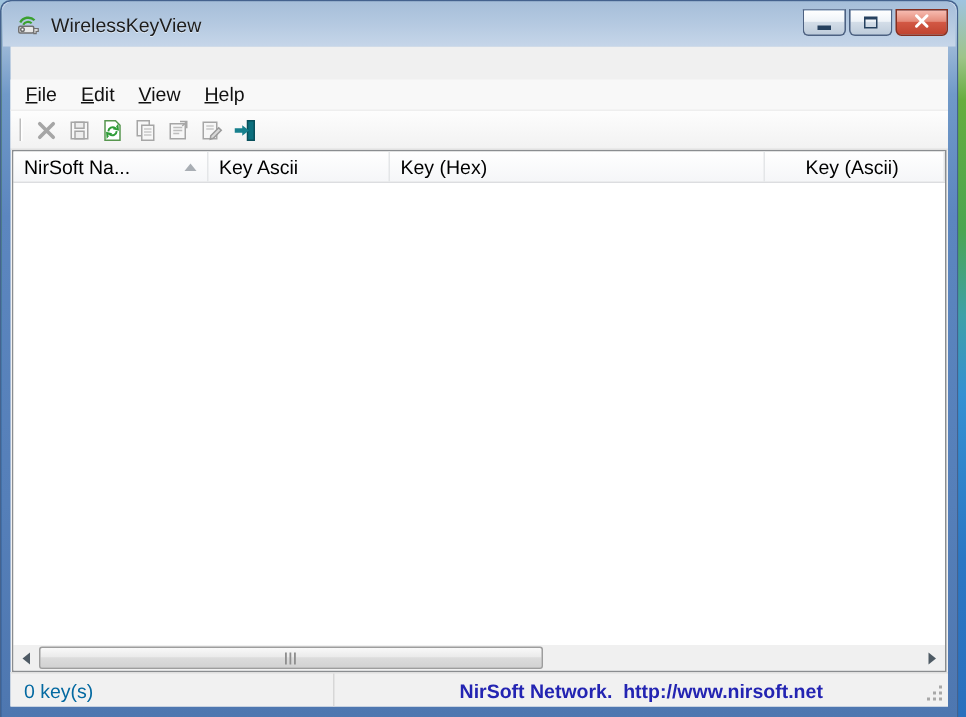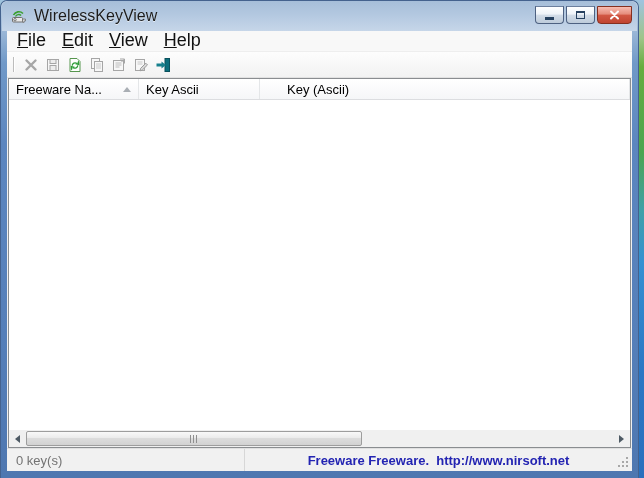--- a/index.html
+++ b/index.html
@@ -16,37 +16,37 @@
     border:1px solid #44628e; border-bottom:none;
     background:linear-gradient(180deg,#b9cee5 0%,#a3bdda 5%,#7099c8 13%,#5c86bf 30%,#557fb9 70%,#4e77b0 100%);
     box-shadow:inset 0 1px 0 rgba(255,255,255,.45); }
 
   
   .titlebar { position:absolute; left:1px; right:1px; top:0; height:30px;
     display:flex; align-items:center; padding-left:8px;
     border-radius:6px 6px 0 0;
     background:linear-gradient(180deg,#a6bed9 0%,#b3c8e0 45%,#c6d6e9 100%); }
   .app-icon { width:18px; height:16px; margin-right:6px; flex:0 0 auto; }
-  .window-title { font-size:16px; color:#1c1c1c; text-shadow:0 1px 0 rgba(255,255,255,.55);text-align:right; }
+  .window-title { font-size:13px; color:#1c1c1c; text-shadow:0 1px 0 rgba(255,255,255,.55);text-align:right; }
   .win-btns { margin-left:auto; margin-right:5px; margin-top:-3px; display:flex; gap:2px; }
   .wbtn { width:29px; height:18px; border:1px solid #4d6181; border-radius:0 0 4px 4px; border-top-color:#6c7f9d;
     background:linear-gradient(180deg,#ffffff 0%,#eef3f8 45%,#d3dde8 50%,#bdcbda 100%);
     display:flex; align-items:center; justify-content:center; cursor:default; }
   .wbtn.close { width:35px; border-color:#852f1f;
     background:linear-gradient(180deg,#f7bcb1 0%,#e58c7b 45%,#d25844 50%,#c04430 100%); }
   .glyph-min { width:9px; height:3px; background:#26415f; margin-top:7px; }
   .glyph-max { width:9px; height:8px; border:1px solid #26415f; border-top-width:2px; background:transparent; }
 
   
   .client { position:absolute; left:6px; right:6px; top:30px; bottom:7px;
     display:flex; flex-direction:column; background:#f0f0f0; }
 
   
   .menubar { height:21px; background:#f8f8f8; display:flex; align-items:center; padding-left:2px;
-    font-size:18px; color:#111; border-bottom:1px solid #eeeeee; }
+    font-size:13px; color:#111; border-bottom:1px solid #eeeeee;margin-top:22px; }
   .menu-item { padding:2px 8px 3px 8px; cursor:default; }
 
   
   .toolbar { height:26px; background:linear-gradient(180deg,#fdfdfd,#f2f2f2);
     border-bottom:1px solid #e1e1e1; display:flex; align-items:center; padding-left:3px; }
   .gripper { height:15px; width:2px; border-left:1px solid #bcbcbc; border-right:1px solid #ffffff; margin:0 5px 0 3px; }
   .tbtn { width:22px; height:22px; display:flex; align-items:center; justify-content:center; }
   .tbtn svg { display:block; }
 
   
@@ -71,21 +71,21 @@
     border:1px solid #9d9d9d; border-radius:2px;
     background:linear-gradient(180deg,#f9f9f9 0%,#ebebeb 45%,#dcdcdc 50%,#d2d2d2 100%);
     display:flex; align-items:center; justify-content:center; }
   .hs-grip { width:8px; height:8px;
     background-image:linear-gradient(90deg,#8f8f8f 1px,transparent 1px);
     background-size:3px 100%; }
 
   
   .statusbar { height:23px; background:#f1f1f1; border-top:1px solid #e0e0e0;
     display:flex; align-items:stretch; position:relative; font-size:13px; flex:0 0 auto; }
-  .sb-left { width:238px; display:flex; align-items:center; padding-left:9px; color:#737373;
+  .sb-left { width:216px; display:flex; align-items:center; padding-left:9px; color:#0369a1;
     border-right:1px solid #d7d7d7; }
   .sb-right { flex:1; display:flex; align-items:center; justify-content:center;
     font-weight:bold; color:#2324b2; white-space:pre; }
   .resize-grip { position:absolute; right:2px; bottom:2px; width:13px; height:13px; }
 </style>
 </head>
 <body>
 
 <div class="desktop"></div>
 
@@ -197,25 +197,28 @@
             <rect x="1.5" y="6.5" width="5.5" height="3" fill="#17808d"></rect>
             <polygon points="6.5,4.5 11,8 6.5,11.5" fill="#17808d"></polygon>
           </svg>
         </span>
       </div>
     </div>
 
     <div class="listview">
       <div class="lv-header">
         <div class="lv-col col-1">
-          <span>Freeware Na...</span>
+          <span>NirSoft Na...</span>
           <span class="sort-asc"></span>
         </div>
         <div class="lv-col col-2">
           <span>Key Ascii</span>
+        </div>
+        <div class="lv-col col-3">
+          <span>Key (Hex)</span>
         </div>
         <div class="lv-col col-4">
           <span>Key (Ascii)</span>
         </div>
       </div>
 
       <div class="lv-body"></div>
 
       <div class="hscroll">
         <div class="hs-btn left">
@@ -225,21 +228,21 @@
           <span class="hs-grip"></span>
         </div>
         <div class="hs-btn right">
           <span class="tri-right"></span>
         </div>
       </div>
     </div>
 
     <div class="statusbar">
       <div class="sb-left">0 key(s)</div>
-      <div class="sb-right">Freeware Freeware.  http://www.nirsoft.net</div>
+      <div class="sb-right">NirSoft Network.  http://www.nirsoft.net</div>
       <span class="resize-grip">
         <svg width="13" height="13" viewBox="0 0 13 13">
           <rect x="9" y="1" width="2" height="2" fill="#a8a8a8"></rect>
           <rect x="9" y="5" width="2" height="2" fill="#a8a8a8"></rect>
           <rect x="5" y="5" width="2" height="2" fill="#a8a8a8"></rect>
           <rect x="9" y="9" width="2" height="2" fill="#a8a8a8"></rect>
           <rect x="5" y="9" width="2" height="2" fill="#a8a8a8"></rect>
           <rect x="1" y="9" width="2" height="2" fill="#a8a8a8"></rect>
         </svg>
       </span>

